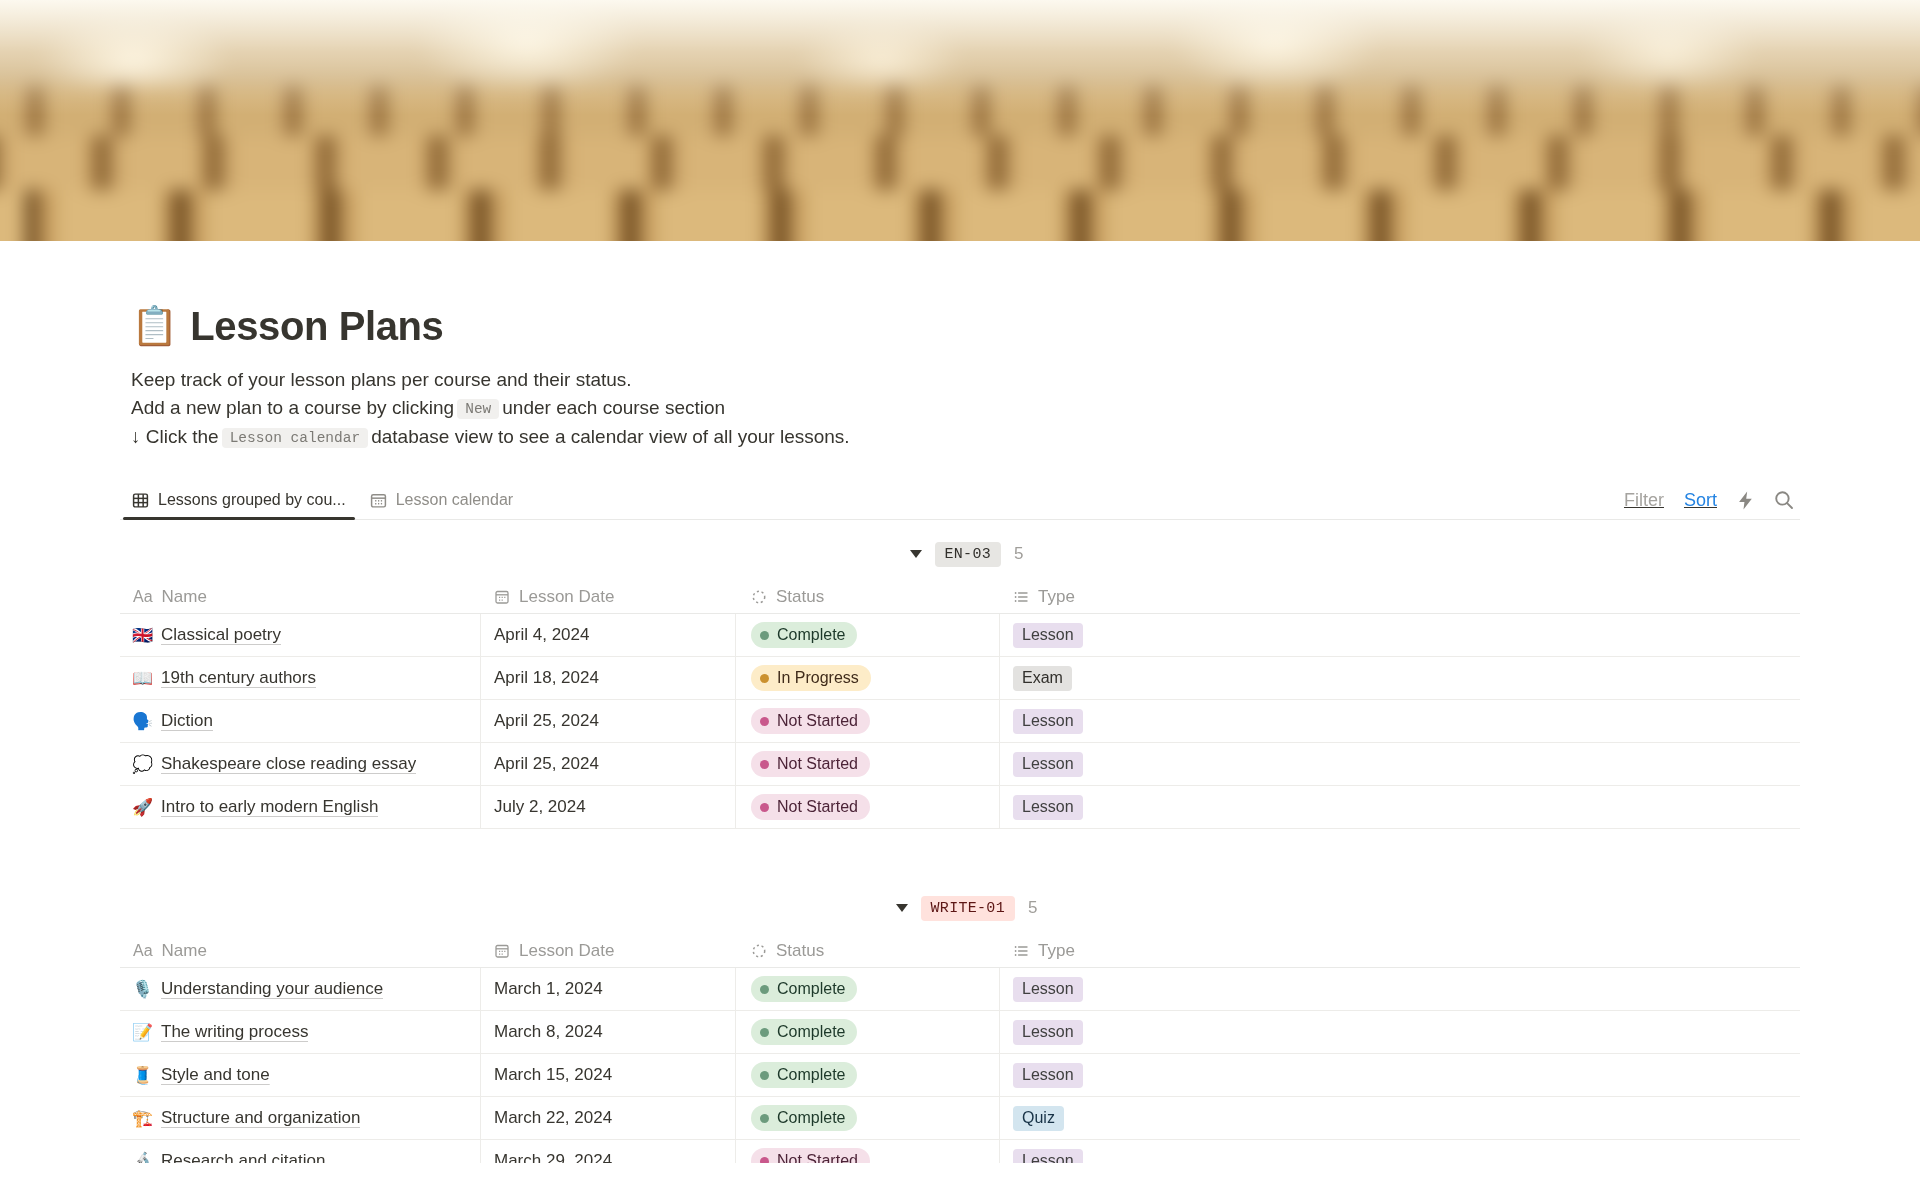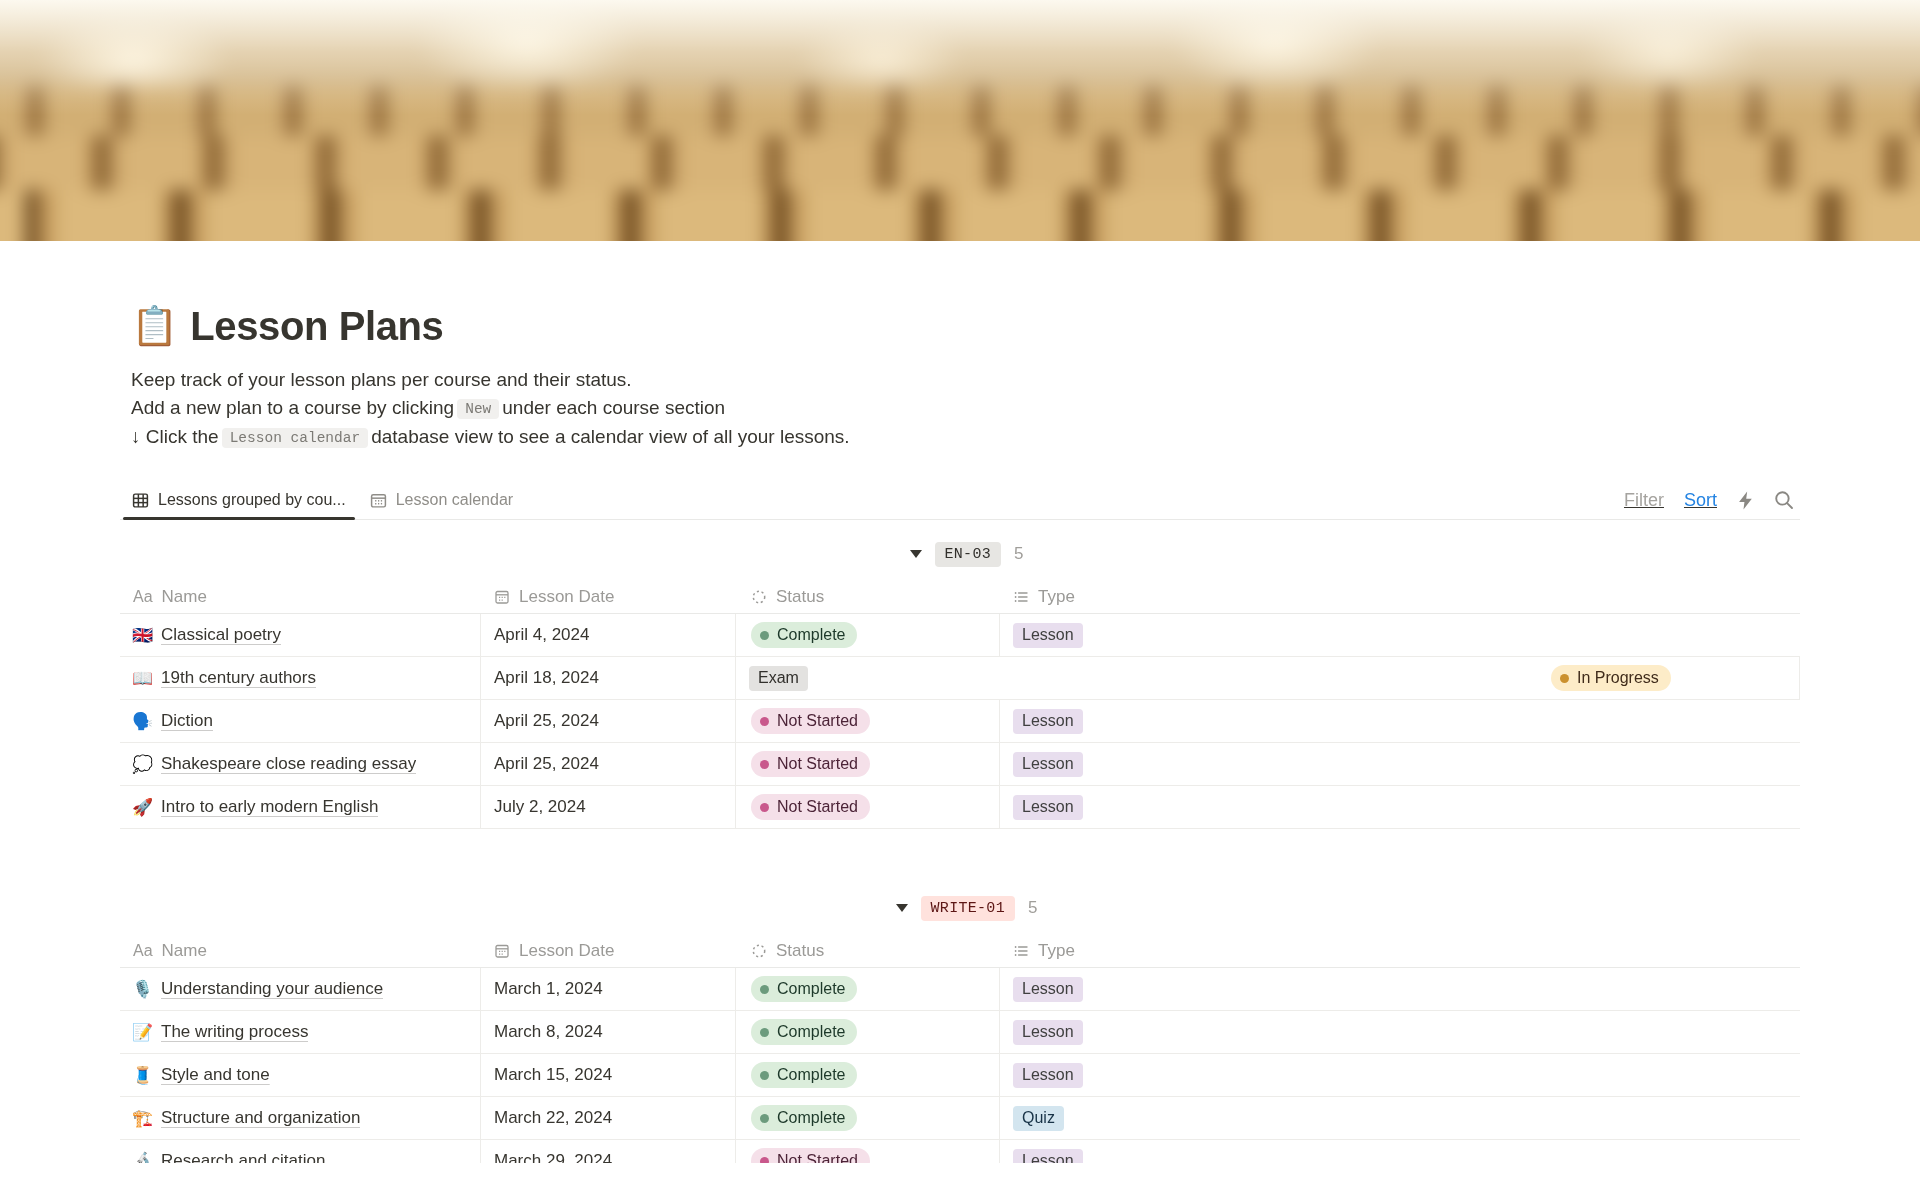--- a/index.html
+++ b/index.html
@@ -238,28 +238,28 @@
         <div class="cell type-cell">
           <span class="type-badge purple">Lesson</span>
         </div>
       </div>
       <div class="trow">
         <div class="cell name-cell">
           <span class="row-emoji">📖</span>
           <span class="row-name">19th century authors</span>
         </div>
         <div class="cell date-cell">April 18, 2024</div>
+        <div class="cell status-cell">
+          <span class="status-badge yellow">
+              <span class="dot"></span>
+              <span>In Progress</span>
+            </span>
+        </div>
         <div class="cell type-cell">
           <span class="type-badge gray">Exam</span>
-        </div>
-        <div class="cell status-cell">
-          <span class="status-badge yellow">
-              <span class="dot"></span>
-              <span>In Progress</span>
-            </span>
         </div>
       </div>
       <div class="trow">
         <div class="cell name-cell">
           <span class="row-emoji">🗣️</span>
           <span class="row-name">Diction</span>
         </div>
         <div class="cell date-cell">April 25, 2024</div>
         <div class="cell status-cell">
           <span class="status-badge pink">

